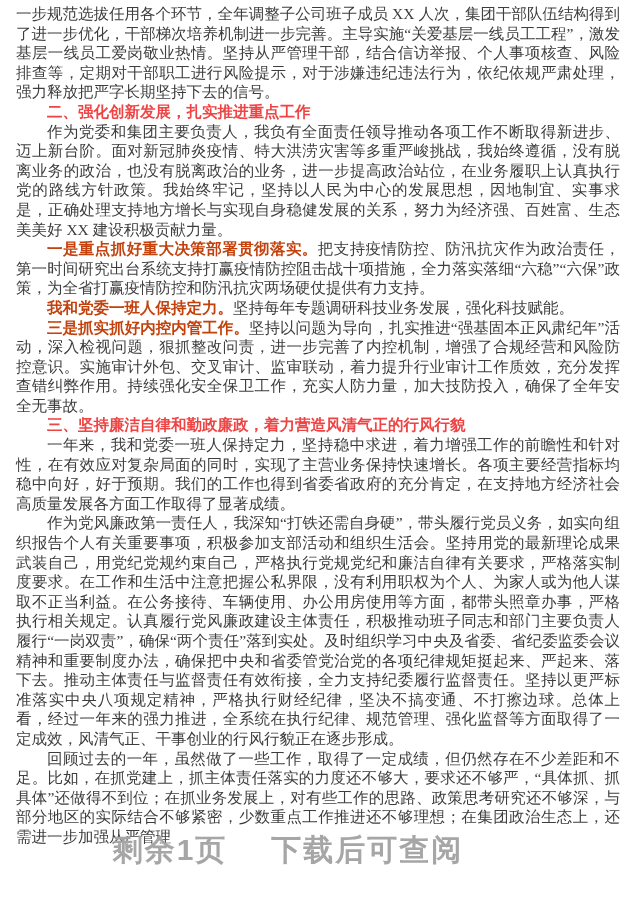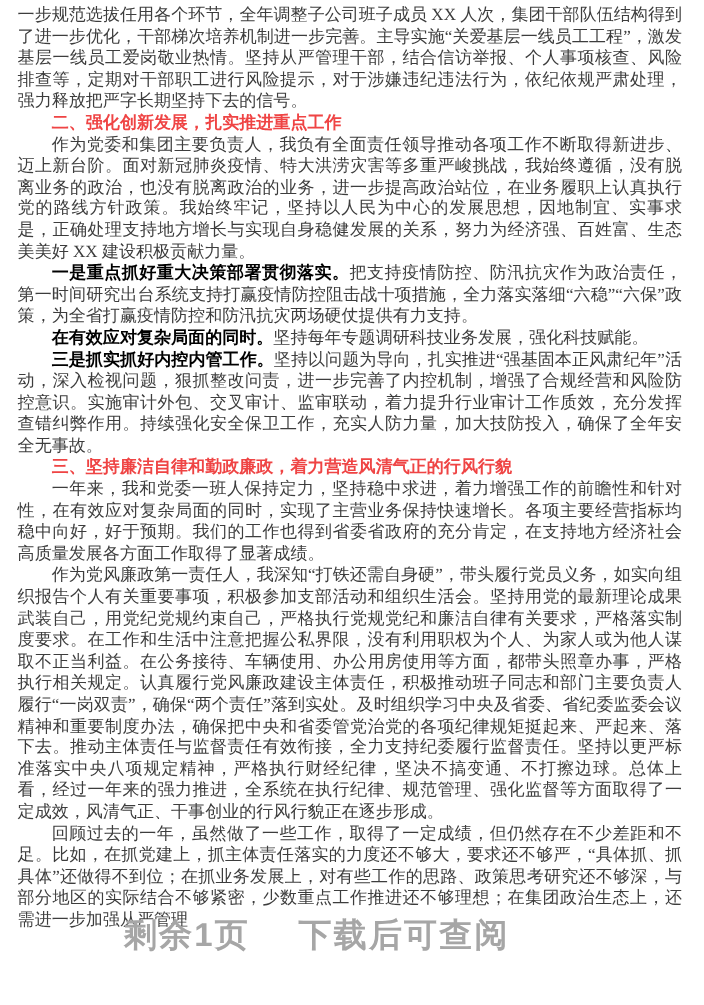--- a/index.html
+++ b/index.html
@@ -32,21 +32,21 @@
   }
   .para.no-indent {
     text-indent: 0;
   }
   .para.heading {
     font-weight: 700;
     color: #ef4444;
   }
   .lead {
     font-weight: 700;
-    color: #000000;
+    color: #c2410c;
     margin-top: 16px;
   }
   .footer {
     position: absolute;
     left: 0;
     top: 830px;
     width: 576px;
     text-align: center;
     font-family: "Liberation Sans", "DejaVu Sans", sans-serif;
     font-weight: 700;
@@ -61,21 +61,21 @@
   }
 </style>
 </head>
 <body>
 
 <div class="doc">
     <p class="para no-indent">一步规范选拔任用各个环节，全年调整子公司班子成员 XX 人次，集团干部队伍结构得到了进一步优化，干部梯次培养机制进一步完善。主导实施“关爱基层一线员工工程”，激发基层一线员工爱岗敬业热情。坚持从严管理干部，结合信访举报、个人事项核查、风险排查等，定期对干部职工进行风险提示，对于涉嫌违纪违法行为，依纪依规严肃处理，强力释放把严字长期坚持下去的信号。</p>
     <p class="para heading">二、强化创新发展，扎实推进重点工作</p>
     <p class="para">作为党委和集团主要负责人，我负有全面责任领导推动各项工作不断取得新进步、迈上新台阶。面对新冠肺炎疫情、特大洪涝灾害等多重严峻挑战，我始终遵循，没有脱离业务的政治，也没有脱离政治的业务，进一步提高政治站位，在业务履职上认真执行党的路线方针政策。我始终牢记，坚持以人民为中心的发展思想，因地制宜、实事求是，正确处理支持地方增长与实现自身稳健发展的关系，努力为经济强、百姓富、生态美美好 XX 建设积极贡献力量。</p>
     <p class="para"><span class="lead">一是重点抓好重大决策部署贯彻落实。</span>把支持疫情防控、防汛抗灾作为政治责任，第一时间研究出台系统支持打赢疫情防控阻击战十项措施，全力落实落细“六稳”“六保”政策，为全省打赢疫情防控和防汛抗灾两场硬仗提供有力支持。</p>
-    <p class="para"><span class="lead">在有效应对复杂局面的同时。</span>坚持每年专题调研科技业务发展，强化科技赋能。</p>
+    <p class="para"><span class="lead">我和党委一班人保持定力。</span>坚持每年专题调研科技业务发展，强化科技赋能。</p>
     <p class="para"><span class="lead">三是抓实抓好内控内管工作。</span>坚持以问题为导向，扎实推进“强基固本正风肃纪年”活动，深入检视问题，狠抓整改问责，进一步完善了内控机制，增强了合规经营和风险防控意识。实施审计外包、交叉审计、监审联动，着力提升行业审计工作质效，充分发挥查错纠弊作用。持续强化安全保卫工作，充实人防力量，加大技防投入，确保了全年安全无事故。</p>
     <p class="para heading">三、坚持廉洁自律和勤政廉政，着力营造风清气正的行风行貌</p>
     <p class="para">一年来，我和党委一班人保持定力，坚持稳中求进，着力增强工作的前瞻性和针对性，在有效应对复杂局面的同时，实现了主营业务保持快速增长。各项主要经营指标均稳中向好，好于预期。我们的工作也得到省委省政府的充分肯定，在支持地方经济社会高质量发展各方面工作取得了显著成绩。</p>
     <p class="para">作为党风廉政第一责任人，我深知“打铁还需自身硬”，带头履行党员义务，如实向组织报告个人有关重要事项，积极参加支部活动和组织生活会。坚持用党的最新理论成果武装自己，用党纪党规约束自己，严格执行党规党纪和廉洁自律有关要求，严格落实制度要求。在工作和生活中注意把握公私界限，没有利用职权为个人、为家人或为他人谋取不正当利益。在公务接待、车辆使用、办公用房使用等方面，都带头照章办事，严格执行相关规定。认真履行党风廉政建设主体责任，积极推动班子同志和部门主要负责人履行“一岗双责”，确保“两个责任”落到实处。及时组织学习中央及省委、省纪委监委会议精神和重要制度办法，确保把中央和省委管党治党的各项纪律规矩挺起来、严起来、落下去。推动主体责任与监督责任有效衔接，全力支持纪委履行监督责任。坚持以更严标准落实中央八项规定精神，严格执行财经纪律，坚决不搞变通、不打擦边球。总体上看，经过一年来的强力推进，全系统在执行纪律、规范管理、强化监督等方面取得了一定成效，风清气正、干事创业的行风行貌正在逐步形成。</p>
     <p class="para">回顾过去的一年，虽然做了一些工作，取得了一定成绩，但仍然存在不少差距和不足。比如，在抓党建上，抓主体责任落实的力度还不够大，要求还不够严，“具体抓、抓具体”还做得不到位；在抓业务发展上，对有些工作的思路、政策思考研究还不够深，与部分地区的实际结合不够紧密，少数重点工作推进还不够理想；在集团政治生态上，还需进一步加强从严管理</p>
   </div>
 
 <div class="footer">
   <span>剩余1页</span><span class="gap"></span><span>下载后可查阅</span>
 </div>

